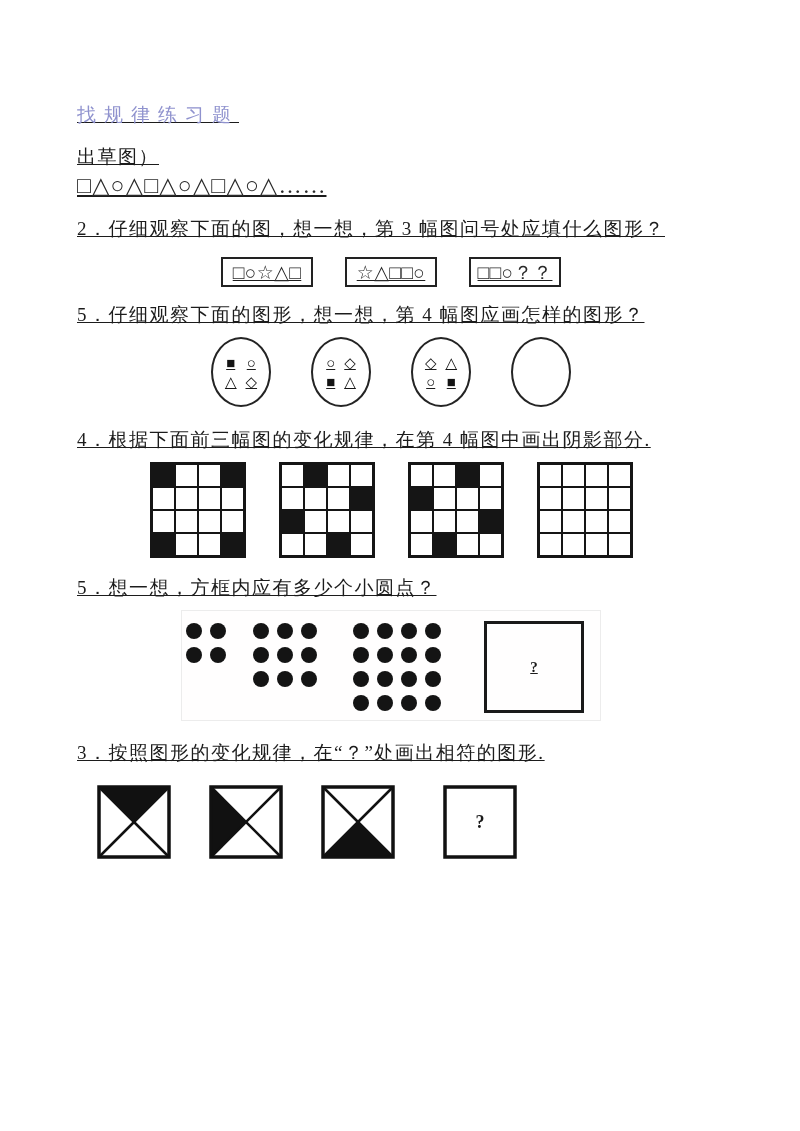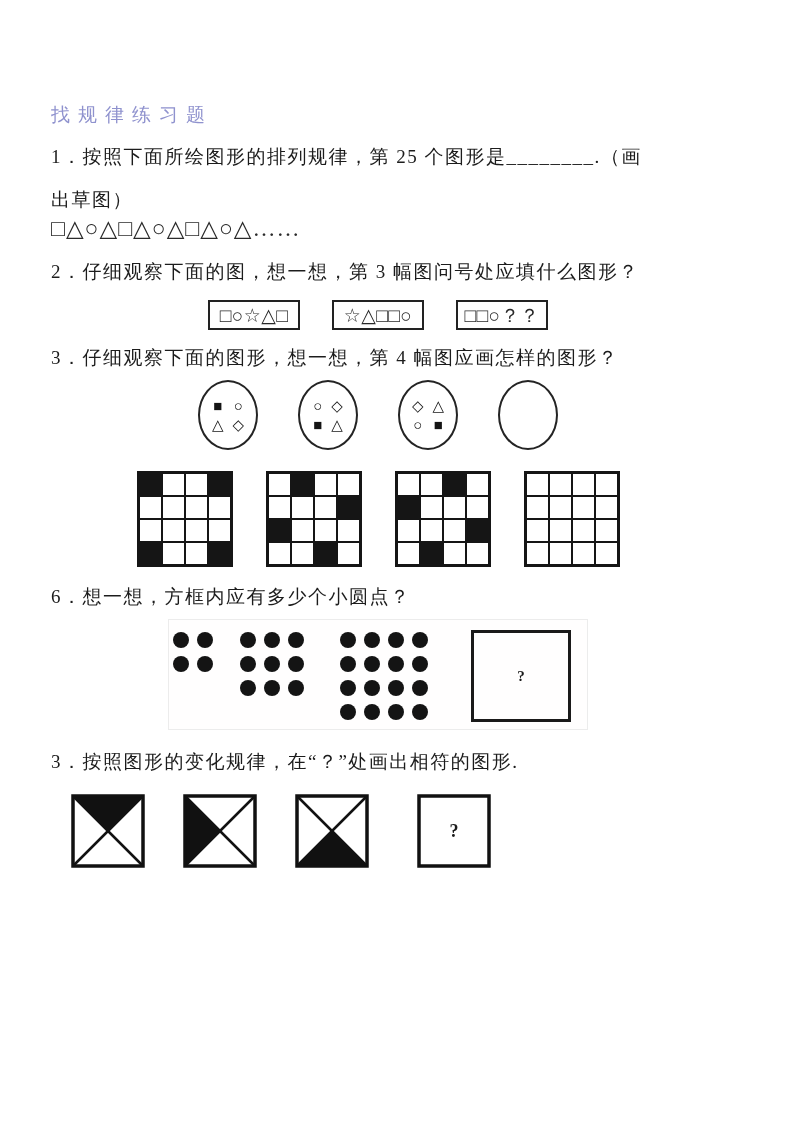--- a/index.html
+++ b/index.html
@@ -1,24 +1,25 @@
 <!DOCTYPE html>
 <html><head>
 <meta charset="utf-8">
 <style>
   html,body{margin:0;padding:0;background:#ffffff;}
   .page{
     position:relative;
     width:800px;height:1131px;
     box-sizing:border-box;
-    padding:105px 95px 0 51px;
+    padding:105px 95px 0 77px;
     background:#ffffff;
     font-family:"Liberation Serif","DejaVu Serif",serif;
     color:#1c1c1c;
     overflow:hidden;
+    text-decoration:underline;
   }
   .title{
     font-size:19px;line-height:20px;
     letter-spacing:8px;
     margin:0 0 20px 0;
   }
   .qline{
     font-size:19px;line-height:24px;
     letter-spacing:1.5px;
     white-space:nowrap;
@@ -113,32 +114,31 @@
     font-size:18px;font-weight:bold;color:#1a1a1a;
   }
 </style>
 </head>
 <body>
 
 <div class="page">
 
   <div class="title" style="color: rgb(143, 146, 206);">找规律练习题</div>
 
-  <div class="qline q1l1">1．按照下面所绘图形的排列规律，第 25 个图形是________.（画</div>
   <div class="qline q1l2">出草图）</div>
   <div class="seq">□△○△□△○△□△○△……</div>
 
   <div class="qline q2t">2．仔细观察下面的图，想一想，第 3 幅图问号处应填什么图形？</div>
   <div class="box-row">
     <div class="sbox">□○☆△□</div>
     <div class="sbox">☆△□□○</div>
     <div class="sbox">□□○？？</div>
   </div>
 
-  <div class="qline q3t">3．仔细观察下面的图形，想一想，第 4 幅图应画怎样的图形？</div>
+  <div class="qline q3t">5．仔细观察下面的图形，想一想，第 4 幅图应画怎样的图形？</div>
   <div class="circle-row">
     <div class="pcircle">
         <div class="cgrid">
           <span>■</span>
           <span>○</span>
           <span>△</span>
           <span>◇</span>
         </div>
       </div>
     <div class="pcircle">
@@ -155,20 +155,21 @@
           <span>△</span>
           <span>○</span>
           <span>■</span>
         </div>
       </div>
     <div class="pcircle">
         <div class="cgrid"></div>
       </div>
   </div>
 
+  <div class="qline q4t">4．根据下面前三幅图的变化规律，在第 4 幅图中画出阴影部分.</div>
   <div class="grid-row">
     <div class="pgrid">
         <div class="cell filled"></div>
         <div class="cell"></div>
         <div class="cell"></div>
         <div class="cell filled"></div>
         <div class="cell"></div>
         <div class="cell"></div>
         <div class="cell"></div>
         <div class="cell"></div>
@@ -230,21 +231,21 @@
         <div class="cell"></div>
         <div class="cell"></div>
         <div class="cell"></div>
         <div class="cell"></div>
         <div class="cell"></div>
         <div class="cell"></div>
         <div class="cell"></div>
       </div>
   </div>
 
-  <div class="qline q5t">6．想一想，方框内应有多少个小圆点？</div>
+  <div class="qline q5t">5．想一想，方框内应有多少个小圆点？</div>
   <div class="q5block">
     <div class="dots dg1" style="grid-template-columns: repeat(2, 16px);">
         <div class="dot"></div>
         <div class="dot"></div>
         <div class="dot"></div>
         <div class="dot"></div>
       </div>
     <div class="dots dg2" style="grid-template-columns: repeat(3, 16px);">
         <div class="dot"></div>
         <div class="dot"></div>

